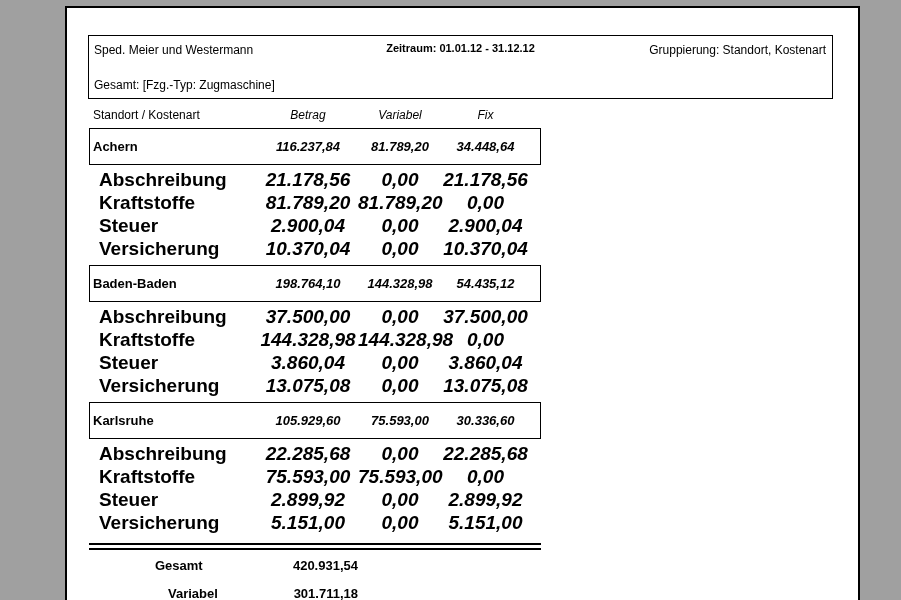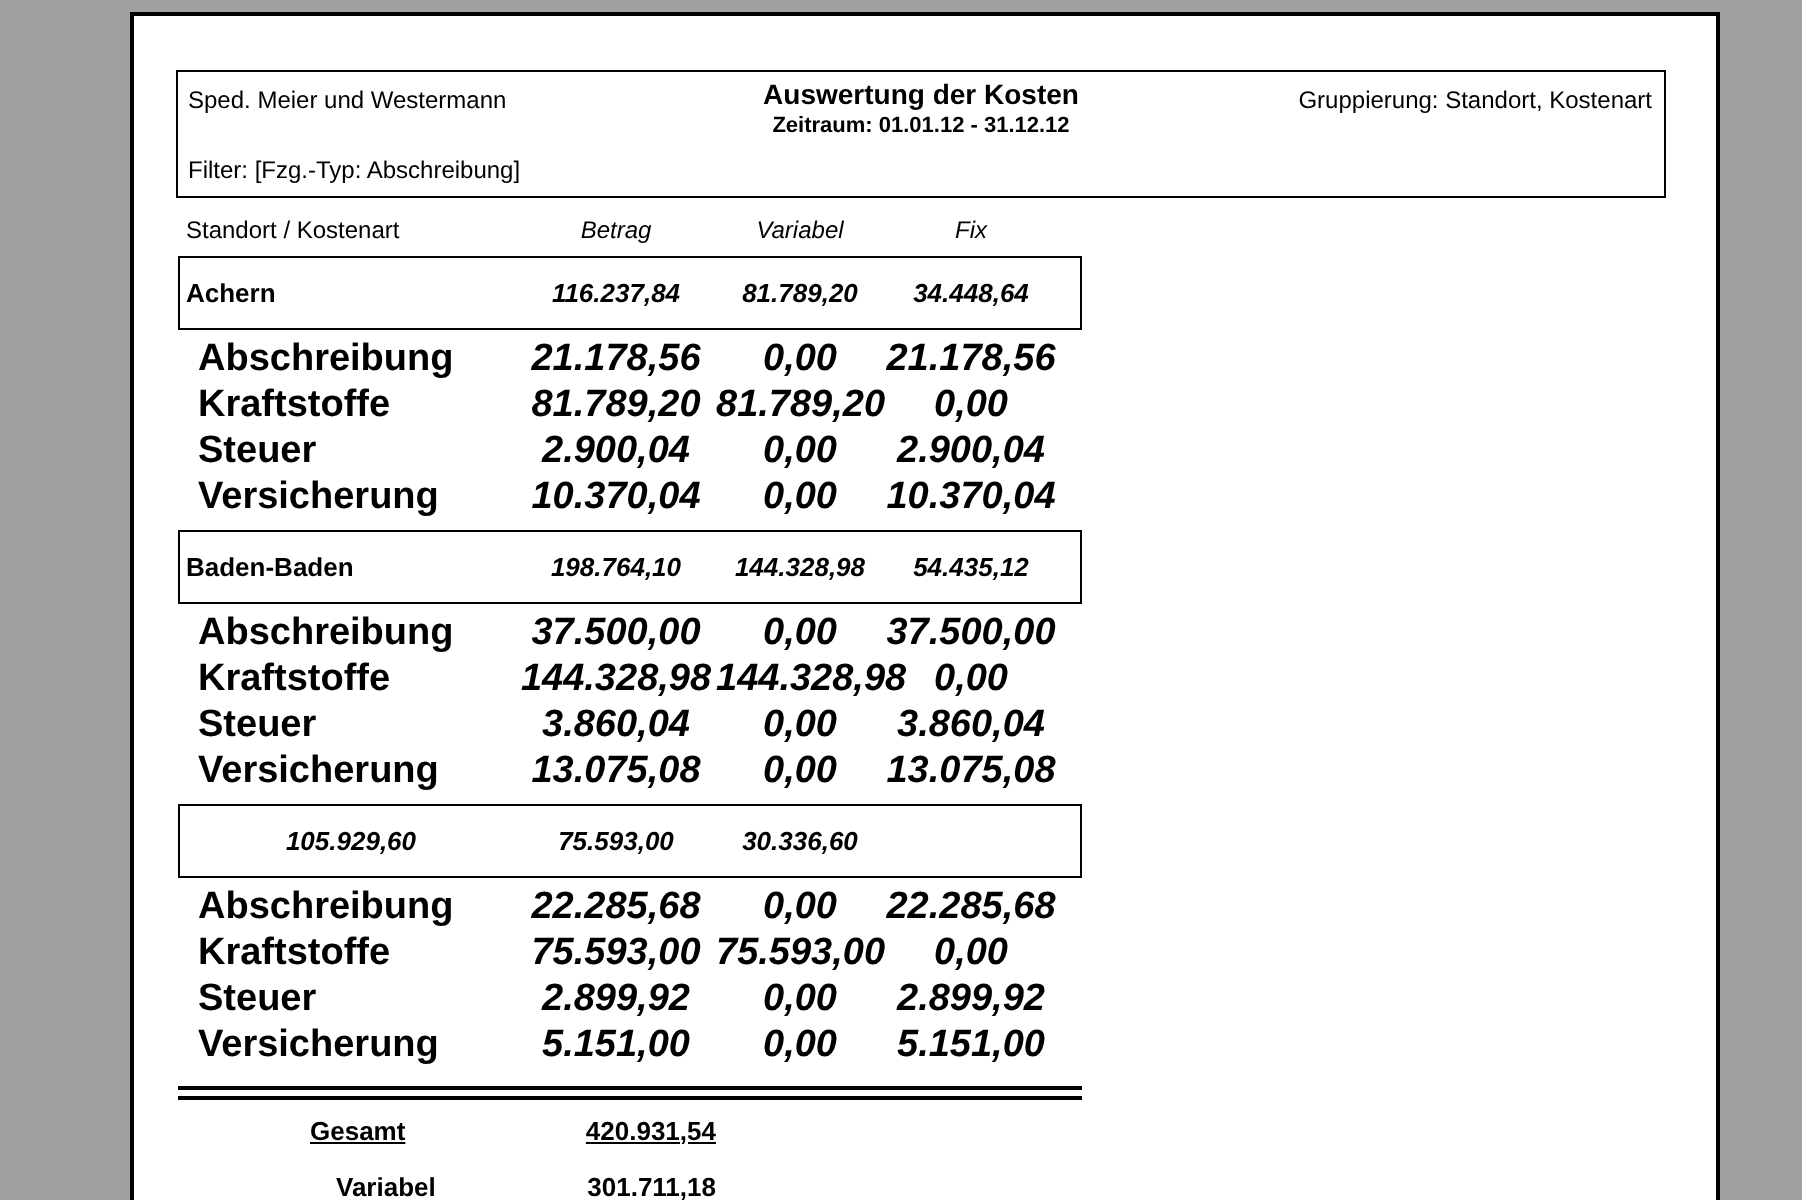--- a/index.html
+++ b/index.html
@@ -43,39 +43,38 @@
   .sub-row .label{padding-left:6px;}
   .dline{
     margin-top:9px;width:452px;height:3px;box-sizing:content-box;
     border-top:2px solid #000;border-bottom:2px solid #000;
   }
   .summary{font-weight:bold;font-size:13px;}
   .srow{
     display:grid;grid-template-columns:165px 100px;
     padding:0 12px 0 4px;height:22px;align-items:center;box-sizing:border-box;
   }
-  .srow-main{margin-top:4px;text-decoration:underline;}
+  .srow-main{margin-top:4px;}
   .srow-sub-first{margin-top:6px;}
   .slabel-main{padding-left:62px;white-space:nowrap;}
   .slabel-sub{padding-left:75px;white-space:nowrap;}
   .sval{text-align:right;white-space:nowrap;}
 </style>
 </head>
 <body>
 
 <div class="page">
 
   <div class="header-box">
     <div class="hdr-left">Sped. Meier und Westermann</div>
     <div class="hdr-center">
-      <div class="title">Auswertung der Kosten</div>
       <div class="subtitle">Zeitraum: 01.01.12 - 31.12.12</div>
     </div>
     <div class="hdr-right">Gruppierung: Standort, Kostenart</div>
-    <div class="hdr-filter">Filter: [Fzg.-Typ: Abschreibung]</div>
+    <div class="hdr-filter">Gesamt: [Fzg.-Typ: Zugmaschine]</div>
   </div>
 
   <div class="table">
 
     <div class="row col-header">
       <span class="label">Standort / Kostenart</span>
       <span class="num">Betrag</span>
       <span class="num">Variabel</span>
       <span class="num">Fix</span>
     </div>
@@ -139,20 +138,21 @@
             <span class="num">3.860,04</span>
           </div>
           <div class="row sub-row">
             <span class="label">Versicherung</span>
             <span class="num">13.075,08</span>
             <span class="num">0,00</span>
             <span class="num">13.075,08</span>
           </div>
         </div>
         <div class="row group-box">
+          <span class="label">Karlsruhe</span>
           <span class="num">105.929,60</span>
           <span class="num">75.593,00</span>
           <span class="num">30.336,60</span>
         </div>
         <div class="sub-rows">
           <div class="row sub-row">
             <span class="label">Abschreibung</span>
             <span class="num">22.285,68</span>
             <span class="num">0,00</span>
             <span class="num">22.285,68</span>

